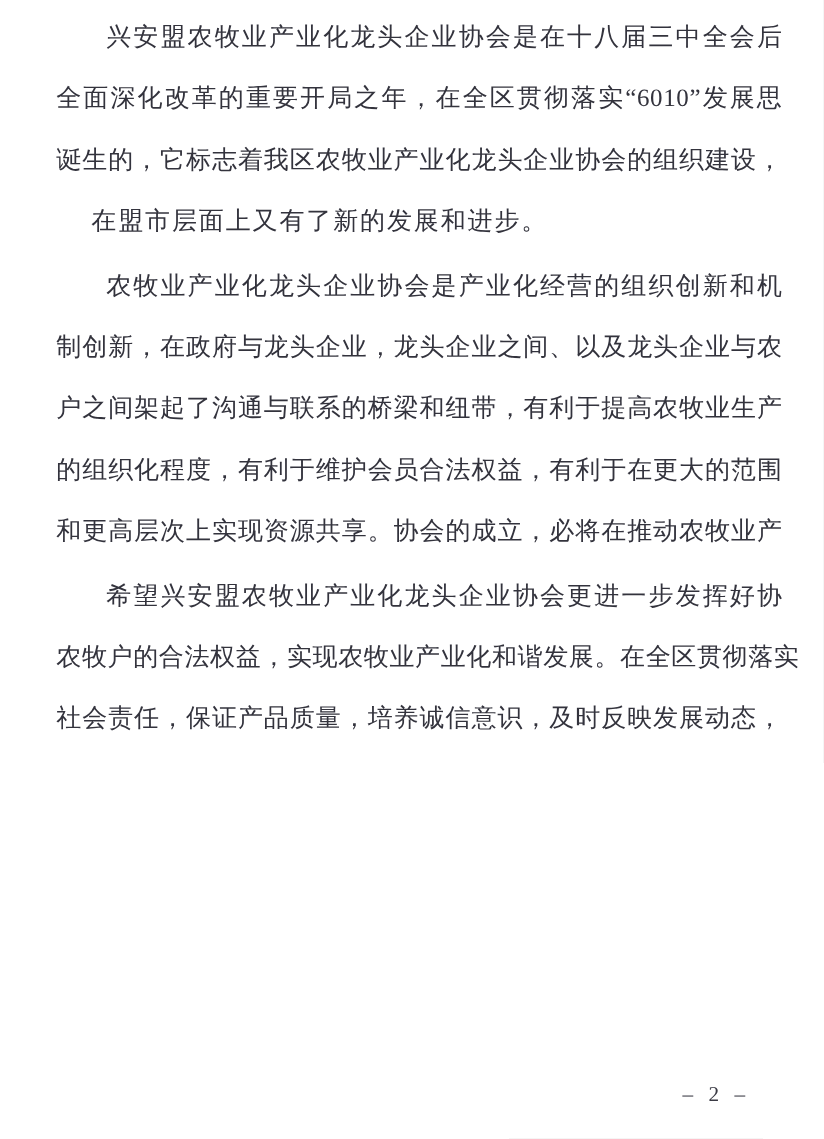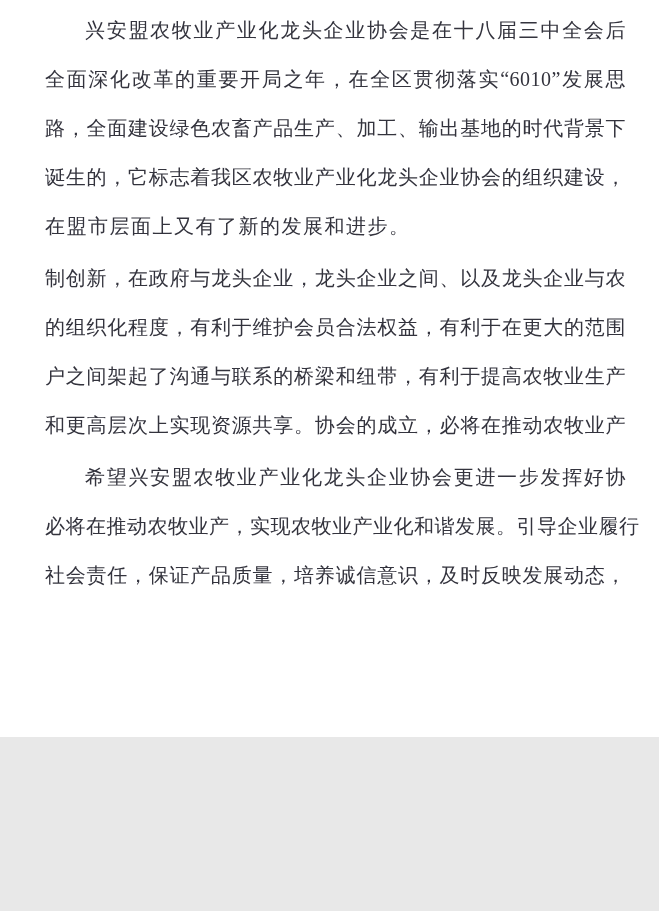--- a/index.html
+++ b/index.html
@@ -3,21 +3,21 @@
 <meta charset="utf-8">
 <style>
   html, body {
     margin: 0;
     padding: 0;
     background: #e8e8e8;
   }
   .page {
     position: relative;
     width: 659px;
-    height: 737px;
+    height: 911px;
     margin: 0 auto;
     background: #ffffff;
     overflow: hidden;
     font-family: "Liberation Serif", "DejaVu Serif", serif;
     color: #33333d;
   }
   .doc-body {
     position: absolute;
     top: 6px;
     left: 45px;
@@ -37,20 +37,21 @@
     text-align: justify;
     text-align-last: justify;
     -moz-text-align-last: justify;
     letter-spacing: 0.5px;
   }
   .line.flush-left {
     text-align: center;
     text-align-last: left;
     -moz-text-align-last: left;
     letter-spacing: 1.5px;
+    margin-left: 28px;
   }
   .line.indent {
     text-indent: 2em;
   }
   .footer {
     position: absolute;
     top: 866px;
     left: 0;
     right: 59px;
     text-align: right;
@@ -60,32 +61,32 @@
   }
 </style>
 </head>
 <body>
 
 <div class="page">
   <div class="doc-body">
       <div class="paragraph">
         <div class="line indent">兴安盟农牧业产业化龙头企业协会是在十八届三中全会后</div>
         <div class="line">全面深化改革的重要开局之年，在全区贯彻落实“6010”发展思</div>
-        <div class="line">路，全面建设绿色农畜产品生产、加工、输出基地的时代背景下</div>
         <div class="line">诞生的，它标志着我区农牧业产业化龙头企业协会的组织建设，</div>
         <div class="line flush-left">在盟市层面上又有了新的发展和进步。</div>
       </div>
       <div class="paragraph">
+        <div class="line indent">农牧业产业化龙头企业协会是产业化经营的组织创新和机</div>
         <div class="line">制创新，在政府与龙头企业，龙头企业之间、以及龙头企业与农</div>
+        <div class="line">户之间架起了沟通与联系的桥梁和纽带，有利于提高农牧业生产</div>
         <div class="line">的组织化程度，有利于维护会员合法权益，有利于在更大的范围</div>
-        <div class="line">户之间架起了沟通与联系的桥梁和纽带，有利于提高农牧业生产</div>
         <div class="line">和更高层次上实现资源共享。协会的成立，必将在推动农牧业产</div>
       </div>
       <div class="paragraph">
         <div class="line indent">希望兴安盟农牧业产业化龙头企业协会更进一步发挥好协</div>
-        <div class="line">必将在推动农牧业产，实现农牧业产业化和谐发展。引导企业履行</div>
+        <div class="line">农牧户的合法权益，实现农牧业产业化和谐发展。在全区贯彻落实</div>
         <div class="line">社会责任，保证产品质量，培养诚信意识，及时反映发展动态，</div>
       </div>
     </div>
   <div class="footer">
     <span>– 2 –</span>
   </div>
 </div>
 
 </body></html>

